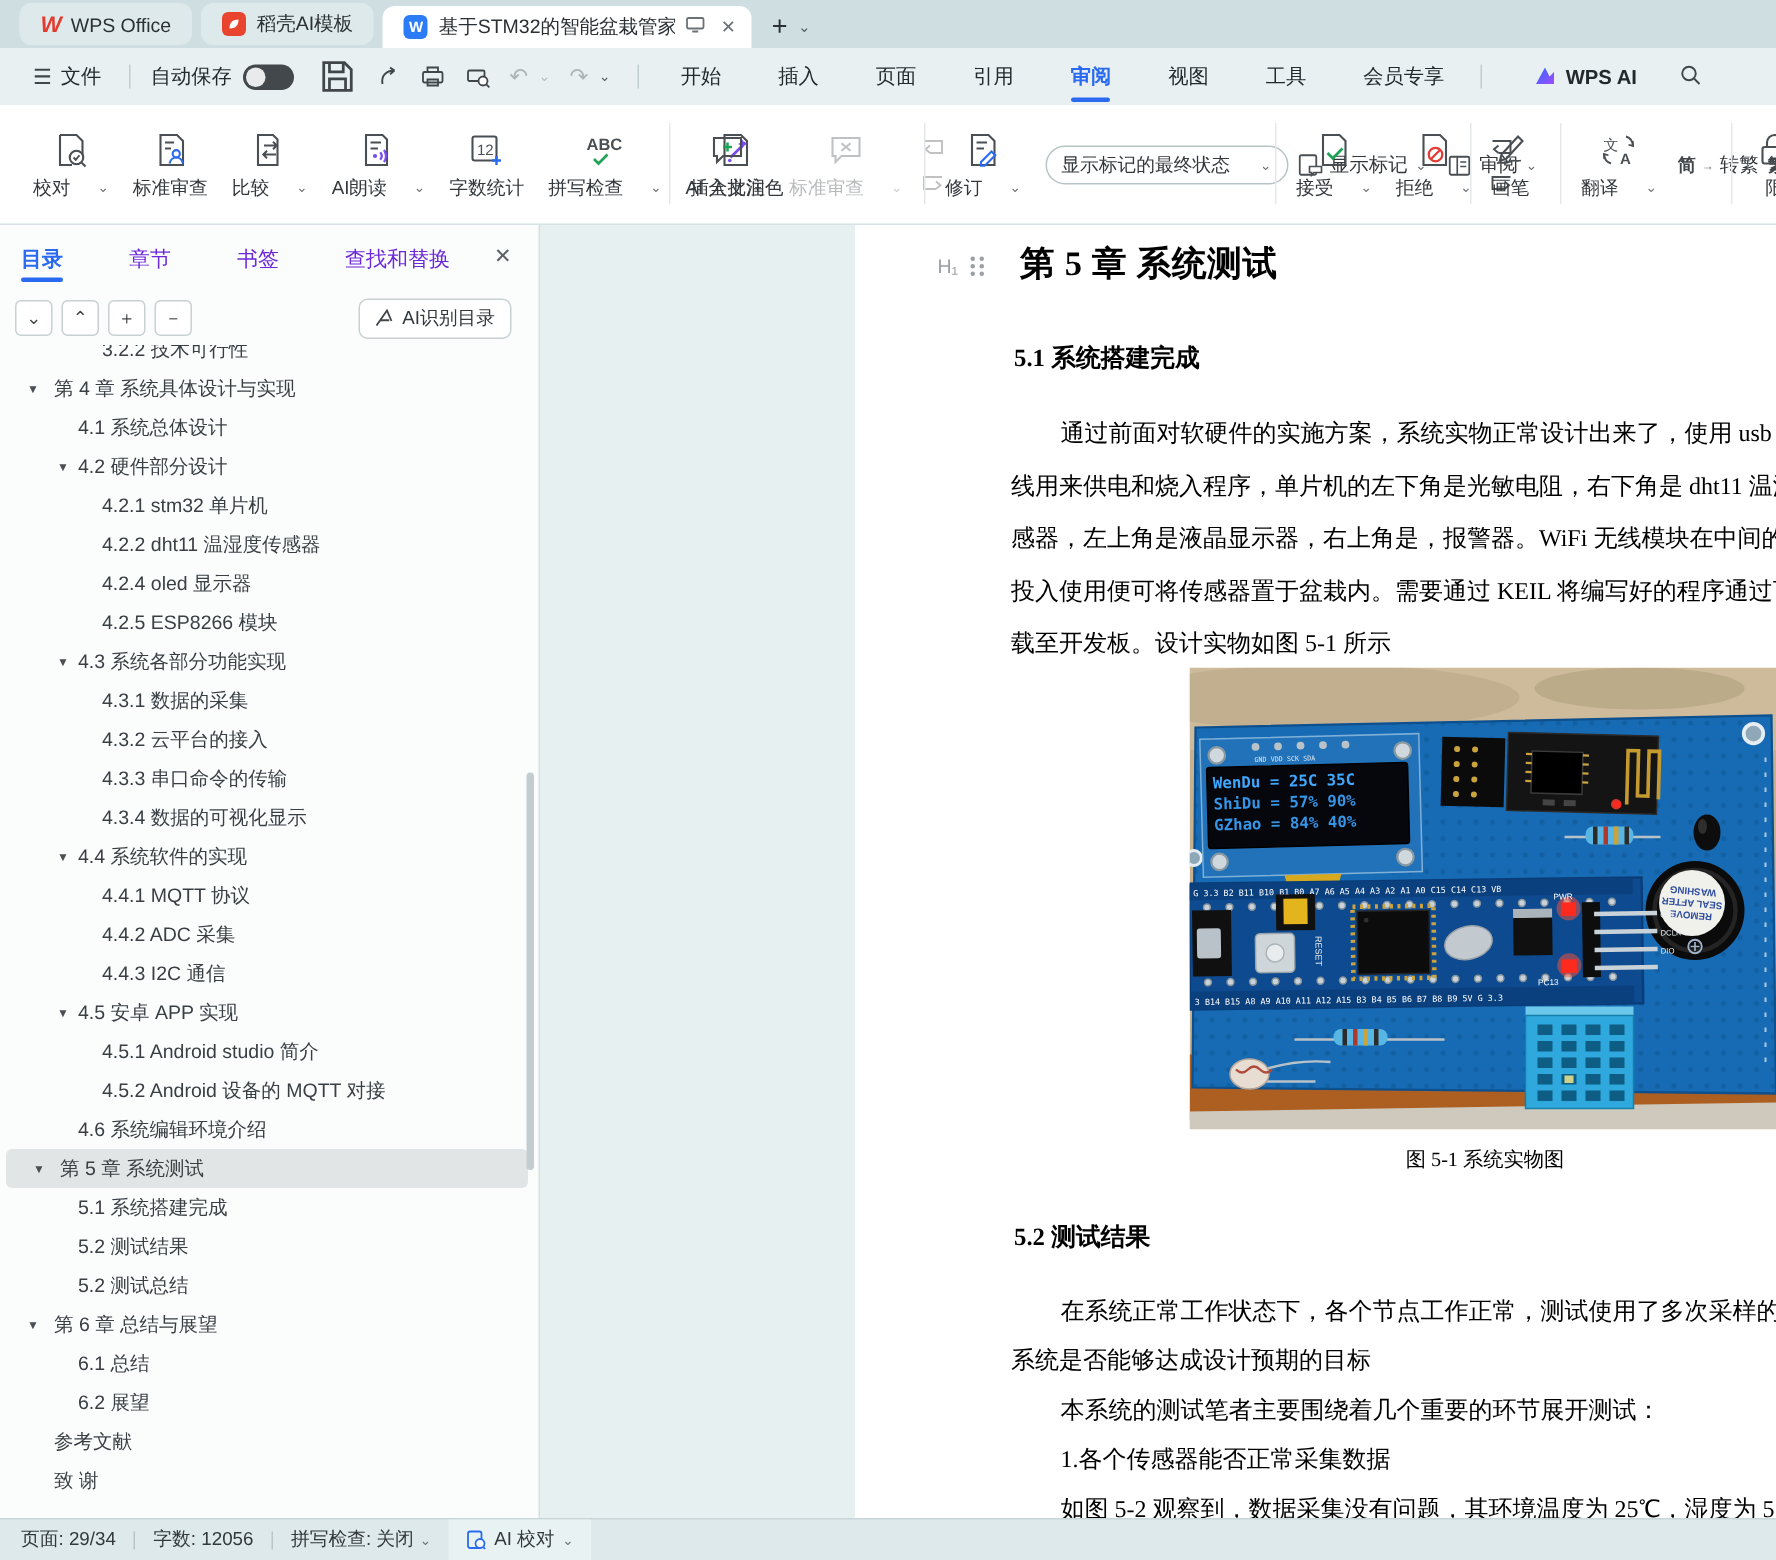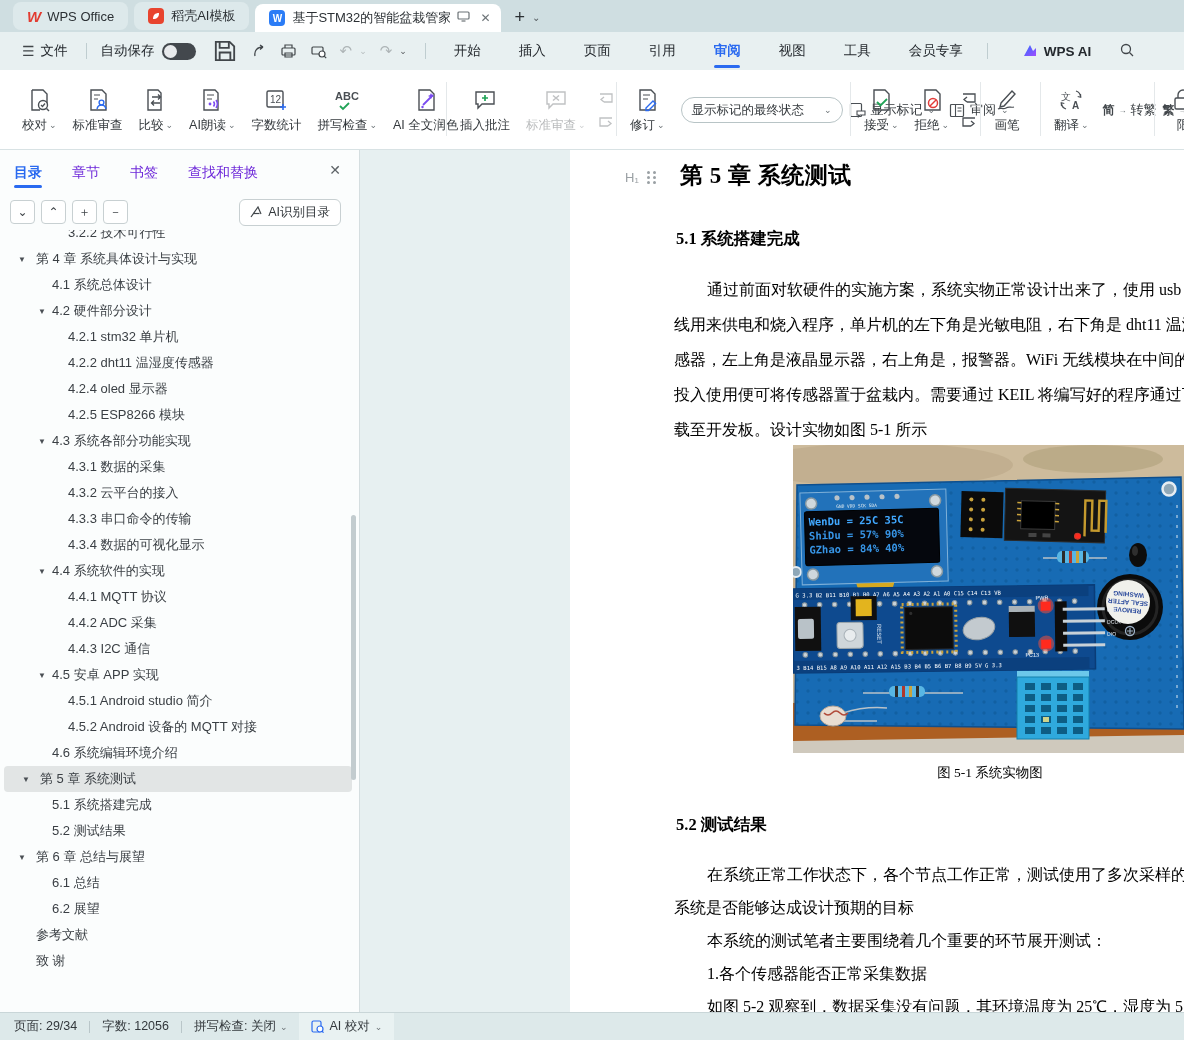--- a/index.html
+++ b/index.html
@@ -40,35 +40,35 @@
   .menu-item.active { color:#2a6af0; font-weight:bold; }
   .menu-item.active::after { content:""; position:absolute; left:50%; transform:translateX(-50%); bottom:-2px; width:26px; height:3px; border-radius:2px; background:#2a6af0; }
   .wpsai { display:flex; align-items:center; gap:6px; margin-left:26px; font-weight:bold; }
   .searchbtn { margin-left:28px; }
 
   
   .ribbon { position:absolute; left:0; top:70px; width:1184px; height:80px; background:#ffffff; border-bottom:1px solid #d8e2e4; }
   .rdiv { position:absolute; top:12px; width:1px; height:54px; background:#e4e8ea; }
   .rgroup { position:absolute; top:6px; height:68px; display:flex; align-items:center; }
   .rbtn { display:flex; flex-direction:column; align-items:center; justify-content:center; gap:4px; padding:4px 8px; border-radius:4px; }
-  .rbtn .lab { font-size:12.5px; color:#33383c; white-space:nowrap; display:flex; align-items:center; gap:2px; }
+  .rbtn .lab { font-size:12.5px; color:#33383c; white-space:nowrap; display:flex; align-items:center; gap:18px; }
   .chev { font-size:9px; color:#6b7276; }
   .icn { width:26px; height:26px; display:block; }
   .minicol { display:flex; flex-direction:column; gap:8px; margin-left:2px; }
   .stack { display:flex; flex-direction:row; gap:6px; }
   .srow { display:flex; align-items:center; gap:14px; }
   .sbtn { display:flex; align-items:center; gap:5px; font-size:13px; color:#33383c; white-space:nowrap; }
   .dropdown { width:162px; height:26px; border:1px solid #b8c4c6; border-radius:13px; background:#fff; display:flex; align-items:center; justify-content:space-between; padding:0 10px; font-size:12.5px; color:#33383c; }
   .cglyph { font-size:12px; color:#41464a; font-weight:bold; }
   .convrow { display:flex; align-items:center; gap:4px; font-size:13px; color:#33383c; white-space:nowrap; }
   .expand-corner { position:absolute; right:4px; bottom:2px; font-size:9px; color:#8a9094; }
 
   
   .sidebar { position:absolute; left:0; top:150px; width:360px; height:862px; background:#fbfdfd; border-right:1px solid #d5dee0; overflow:hidden; }
-  .side-tabs { display:flex; align-items:center; height:44px; padding:0 14px; font-size:14px; gap:30px; position:relative; }
+  .side-tabs { display:flex; align-items:center; height:44px; padding:0 14px; font-size:14px; gap:44px; position:relative; }
   .side-tab { color:#6d28d9; padding:10px 0 8px; position:relative; }
   .side-tab.active { color:#2a6af0; font-weight:bold; }
   .side-tab.active::after { content:""; position:absolute; left:0; bottom:2px; width:28px; height:3px; border-radius:2px; background:#2a6af0; }
   .side-close { position:absolute; right:18px; top:12px; font-size:14px; color:#5c6266; }
   .side-tools { display:flex; align-items:center; height:36px; padding:0 10px; gap:6px; }
   .tool-sq { width:25px; height:24px; border:1px solid #c8d0d2; border-radius:4px; background:#fff; display:flex; align-items:center; justify-content:center; font-size:12px; color:#41464a; }
   .ai-toc { margin-left:auto; margin-right:8px; height:27px; border:1px solid #c8d0d2; border-radius:6px; background:#fff; display:flex; align-items:center; gap:5px; padding:0 10px; font-size:12.5px; color:#33383c; }
   .toclist { position:absolute; left:0; top:80px; width:356px; bottom:0; overflow:hidden; }
   .toc-inner { margin-top:-10px; }
   .toc-row { height:26px; display:flex; align-items:center; position:relative; font-size:13px; color:#3a3f44; }
@@ -545,20 +545,23 @@
         </div>
         <div class="toc-row sel">
           <span class="toc-arrow" style="left: 18px;">▼</span>
           <span class="toc-label" style="padding-left: 36px;">第 5 章 系统测试</span>
         </div>
         <div class="toc-row">
           <span class="toc-label" style="padding-left: 52px;">5.1 系统搭建完成</span>
         </div>
         <div class="toc-row">
           <span class="toc-label" style="padding-left: 52px;">5.2 测试结果</span>
+        </div>
+        <div class="toc-row">
+          <span class="toc-label" style="padding-left: 52px;">5.2 测试总结</span>
         </div>
         <div class="toc-row">
           <span class="toc-arrow" style="left: 18px;">▼</span>
           <span class="toc-label" style="padding-left: 36px;">第 6 章 总结与展望</span>
         </div>
         <div class="toc-row">
           <span class="toc-label" style="padding-left: 52px;">6.1 总结</span>
         </div>
         <div class="toc-row">
           <span class="toc-label" style="padding-left: 52px;">6.2 展望</span>

